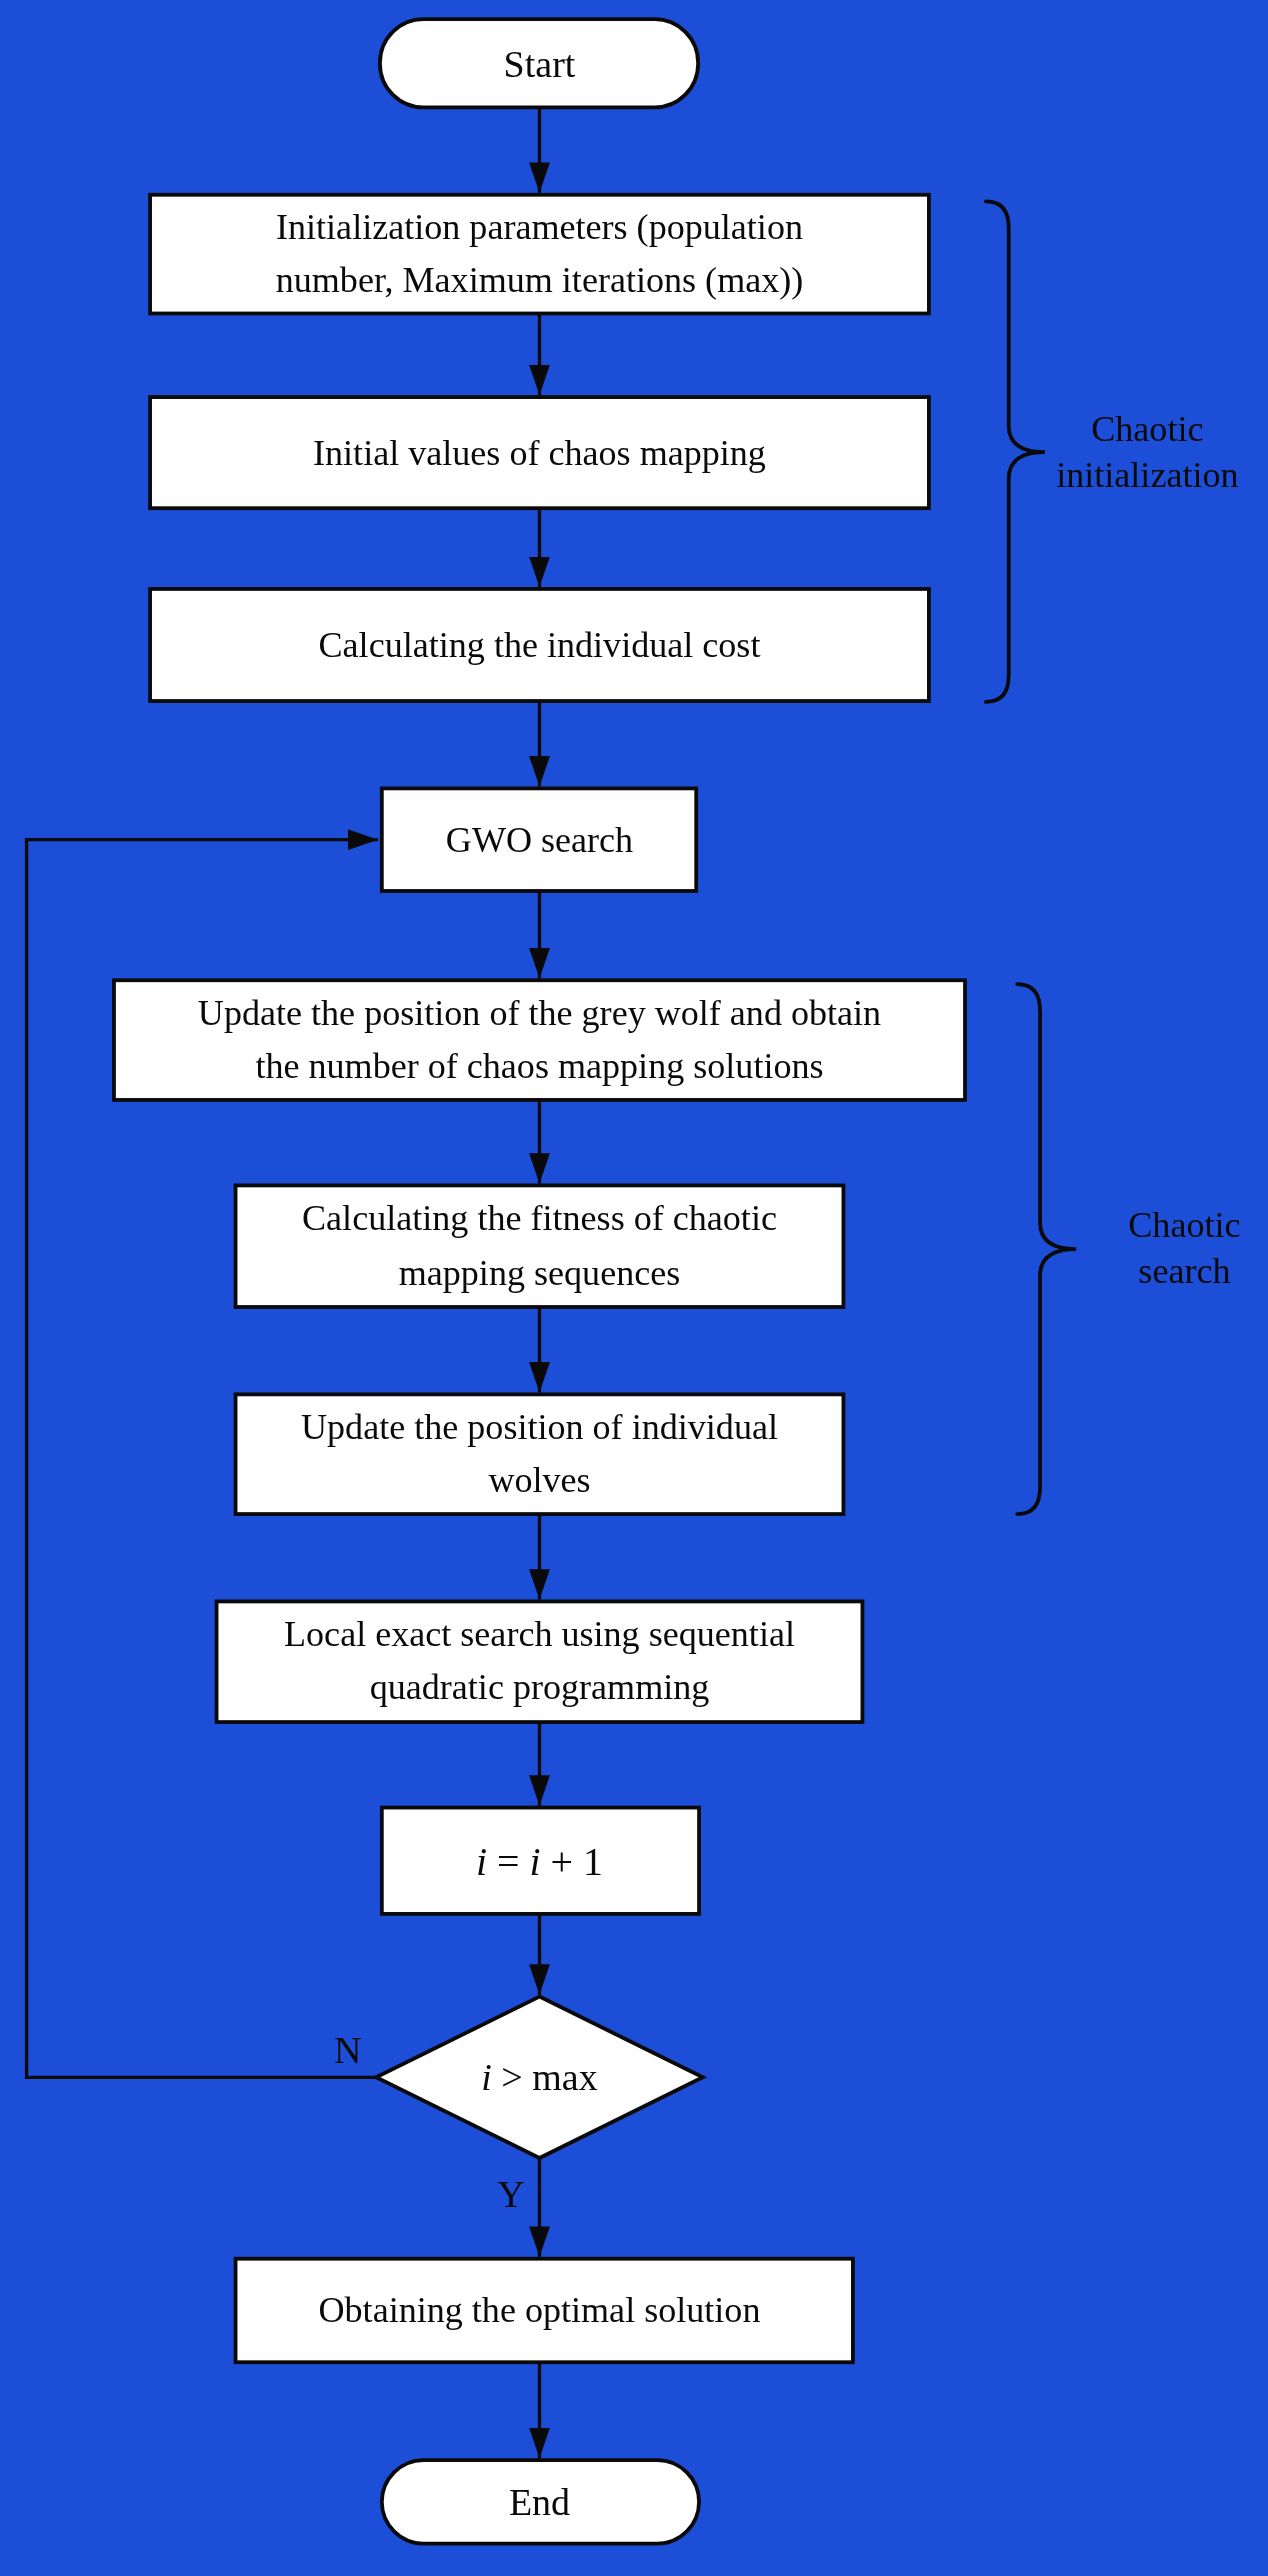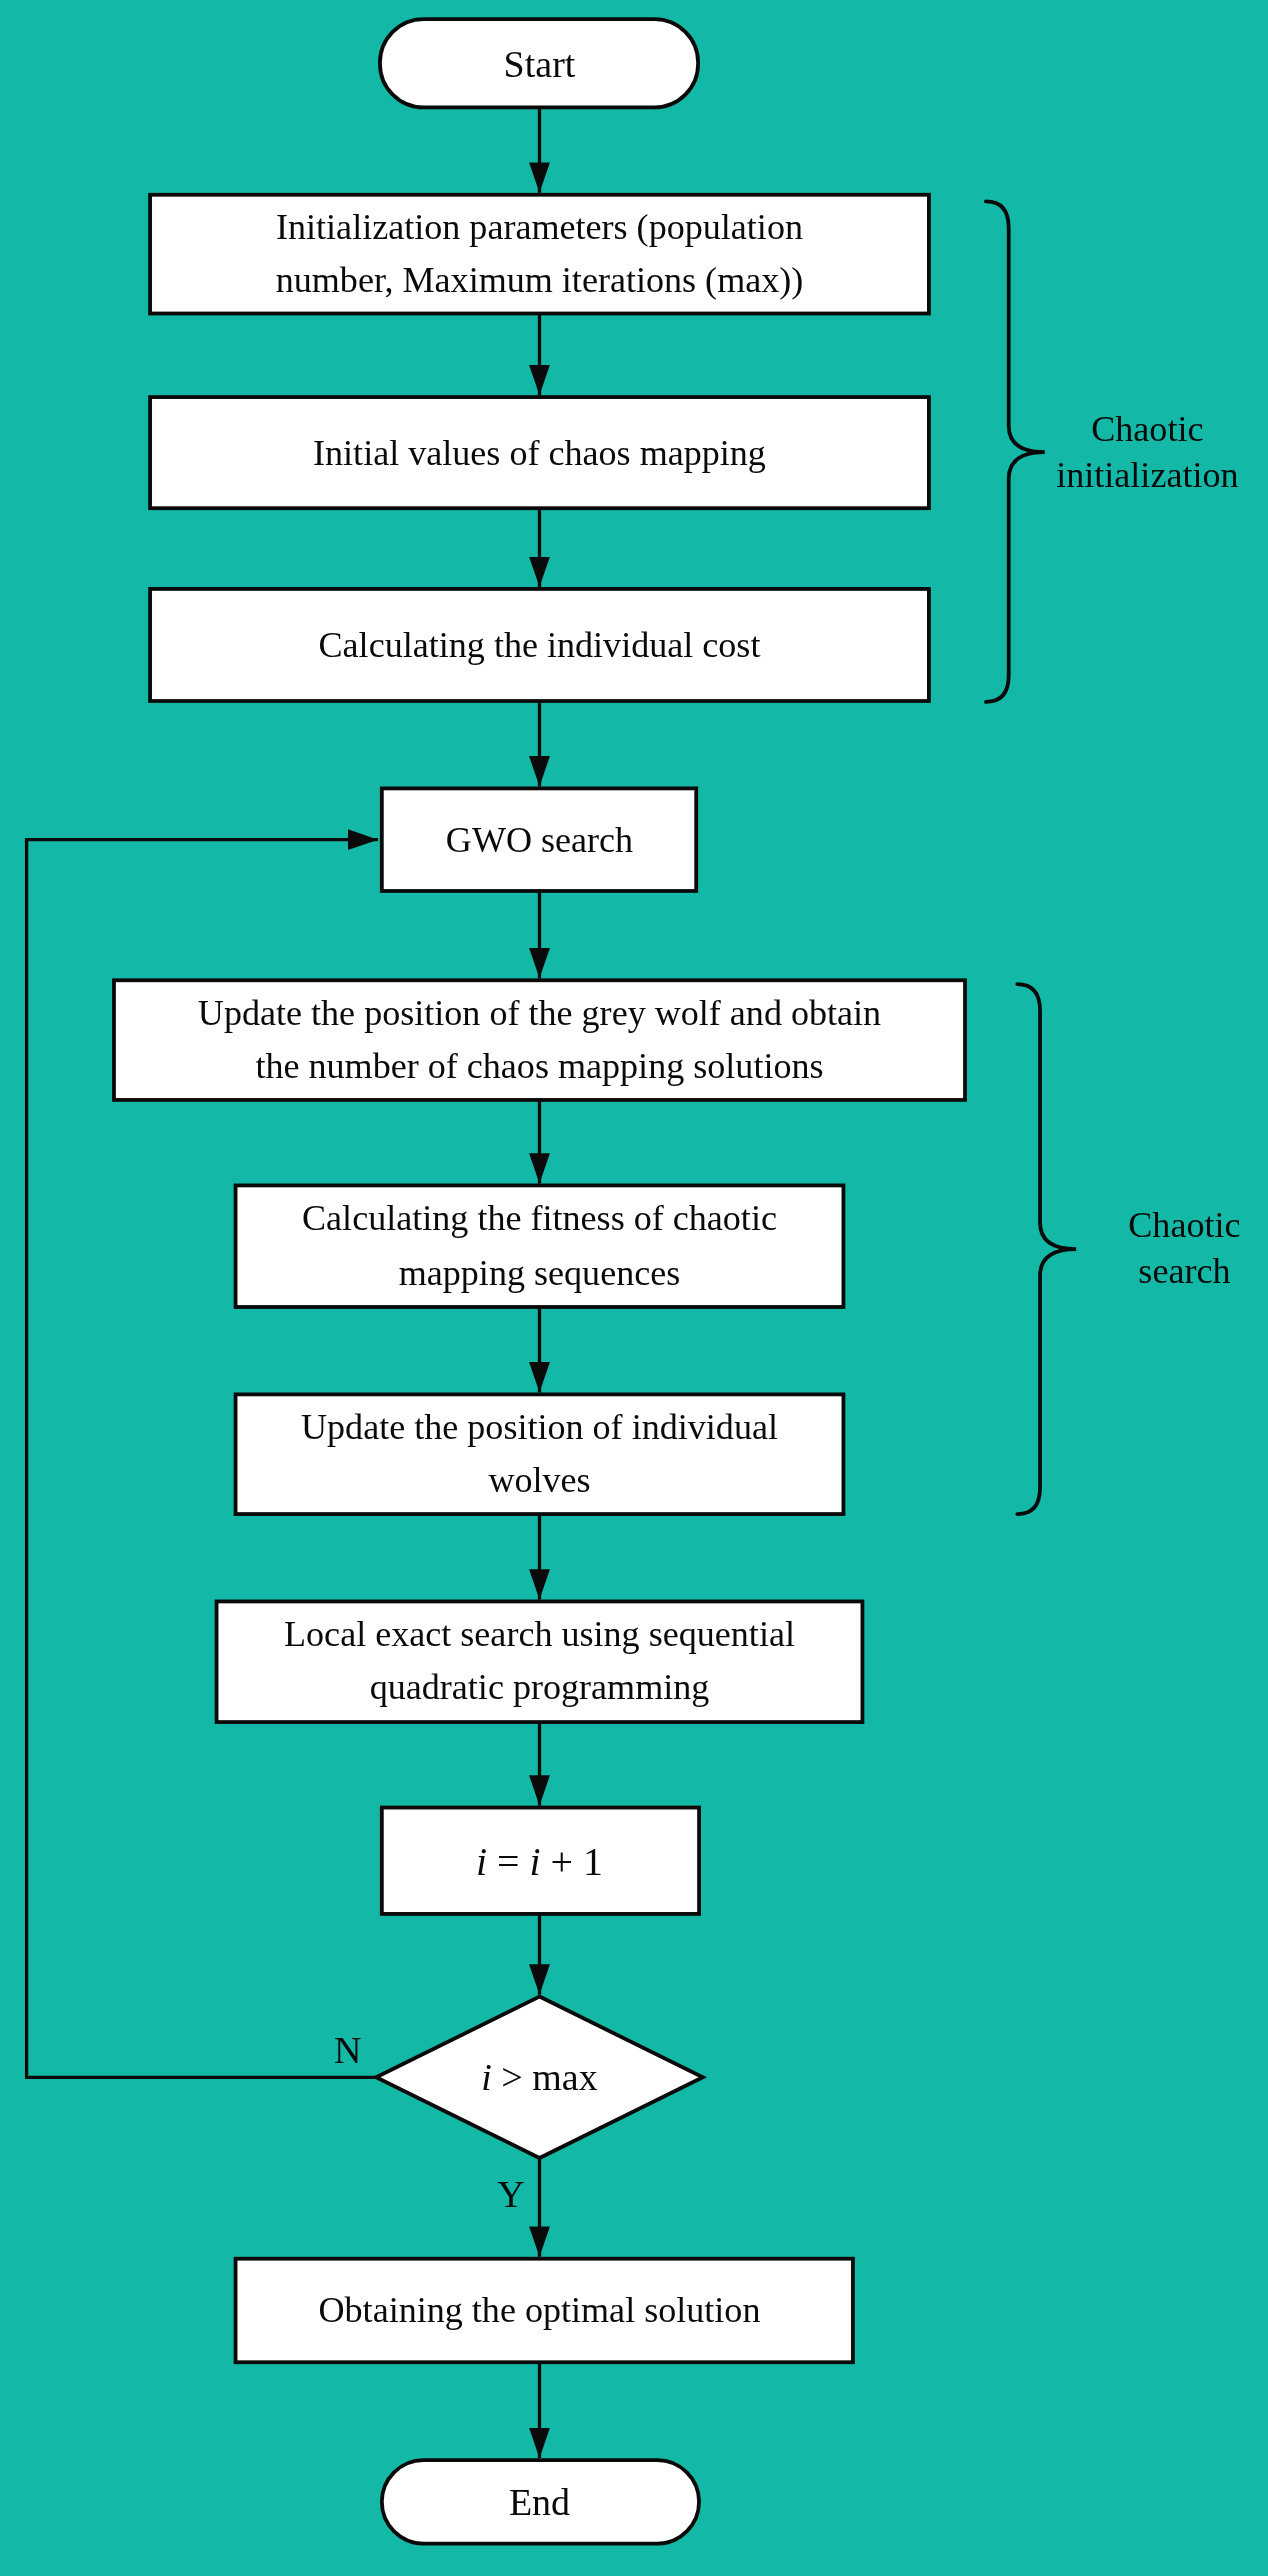--- a/index.html
+++ b/index.html
@@ -4,21 +4,21 @@
 <style>
   html, body {
     margin: 0;
     padding: 0;
     background: #ffffff;
   }
   .page {
     position: relative;
     width: 1268px;
     height: 2576px;
-    background: #14b8a6;
+    background: #1d4ed8;
     font-family: "Liberation Serif", "DejaVu Serif", serif;
   }
   svg { display: block; }
   .shape {
     fill: #ffffff;
     stroke: #0a0a0a;
     stroke-width: 4;
   }
   .conn {
     fill: none;

